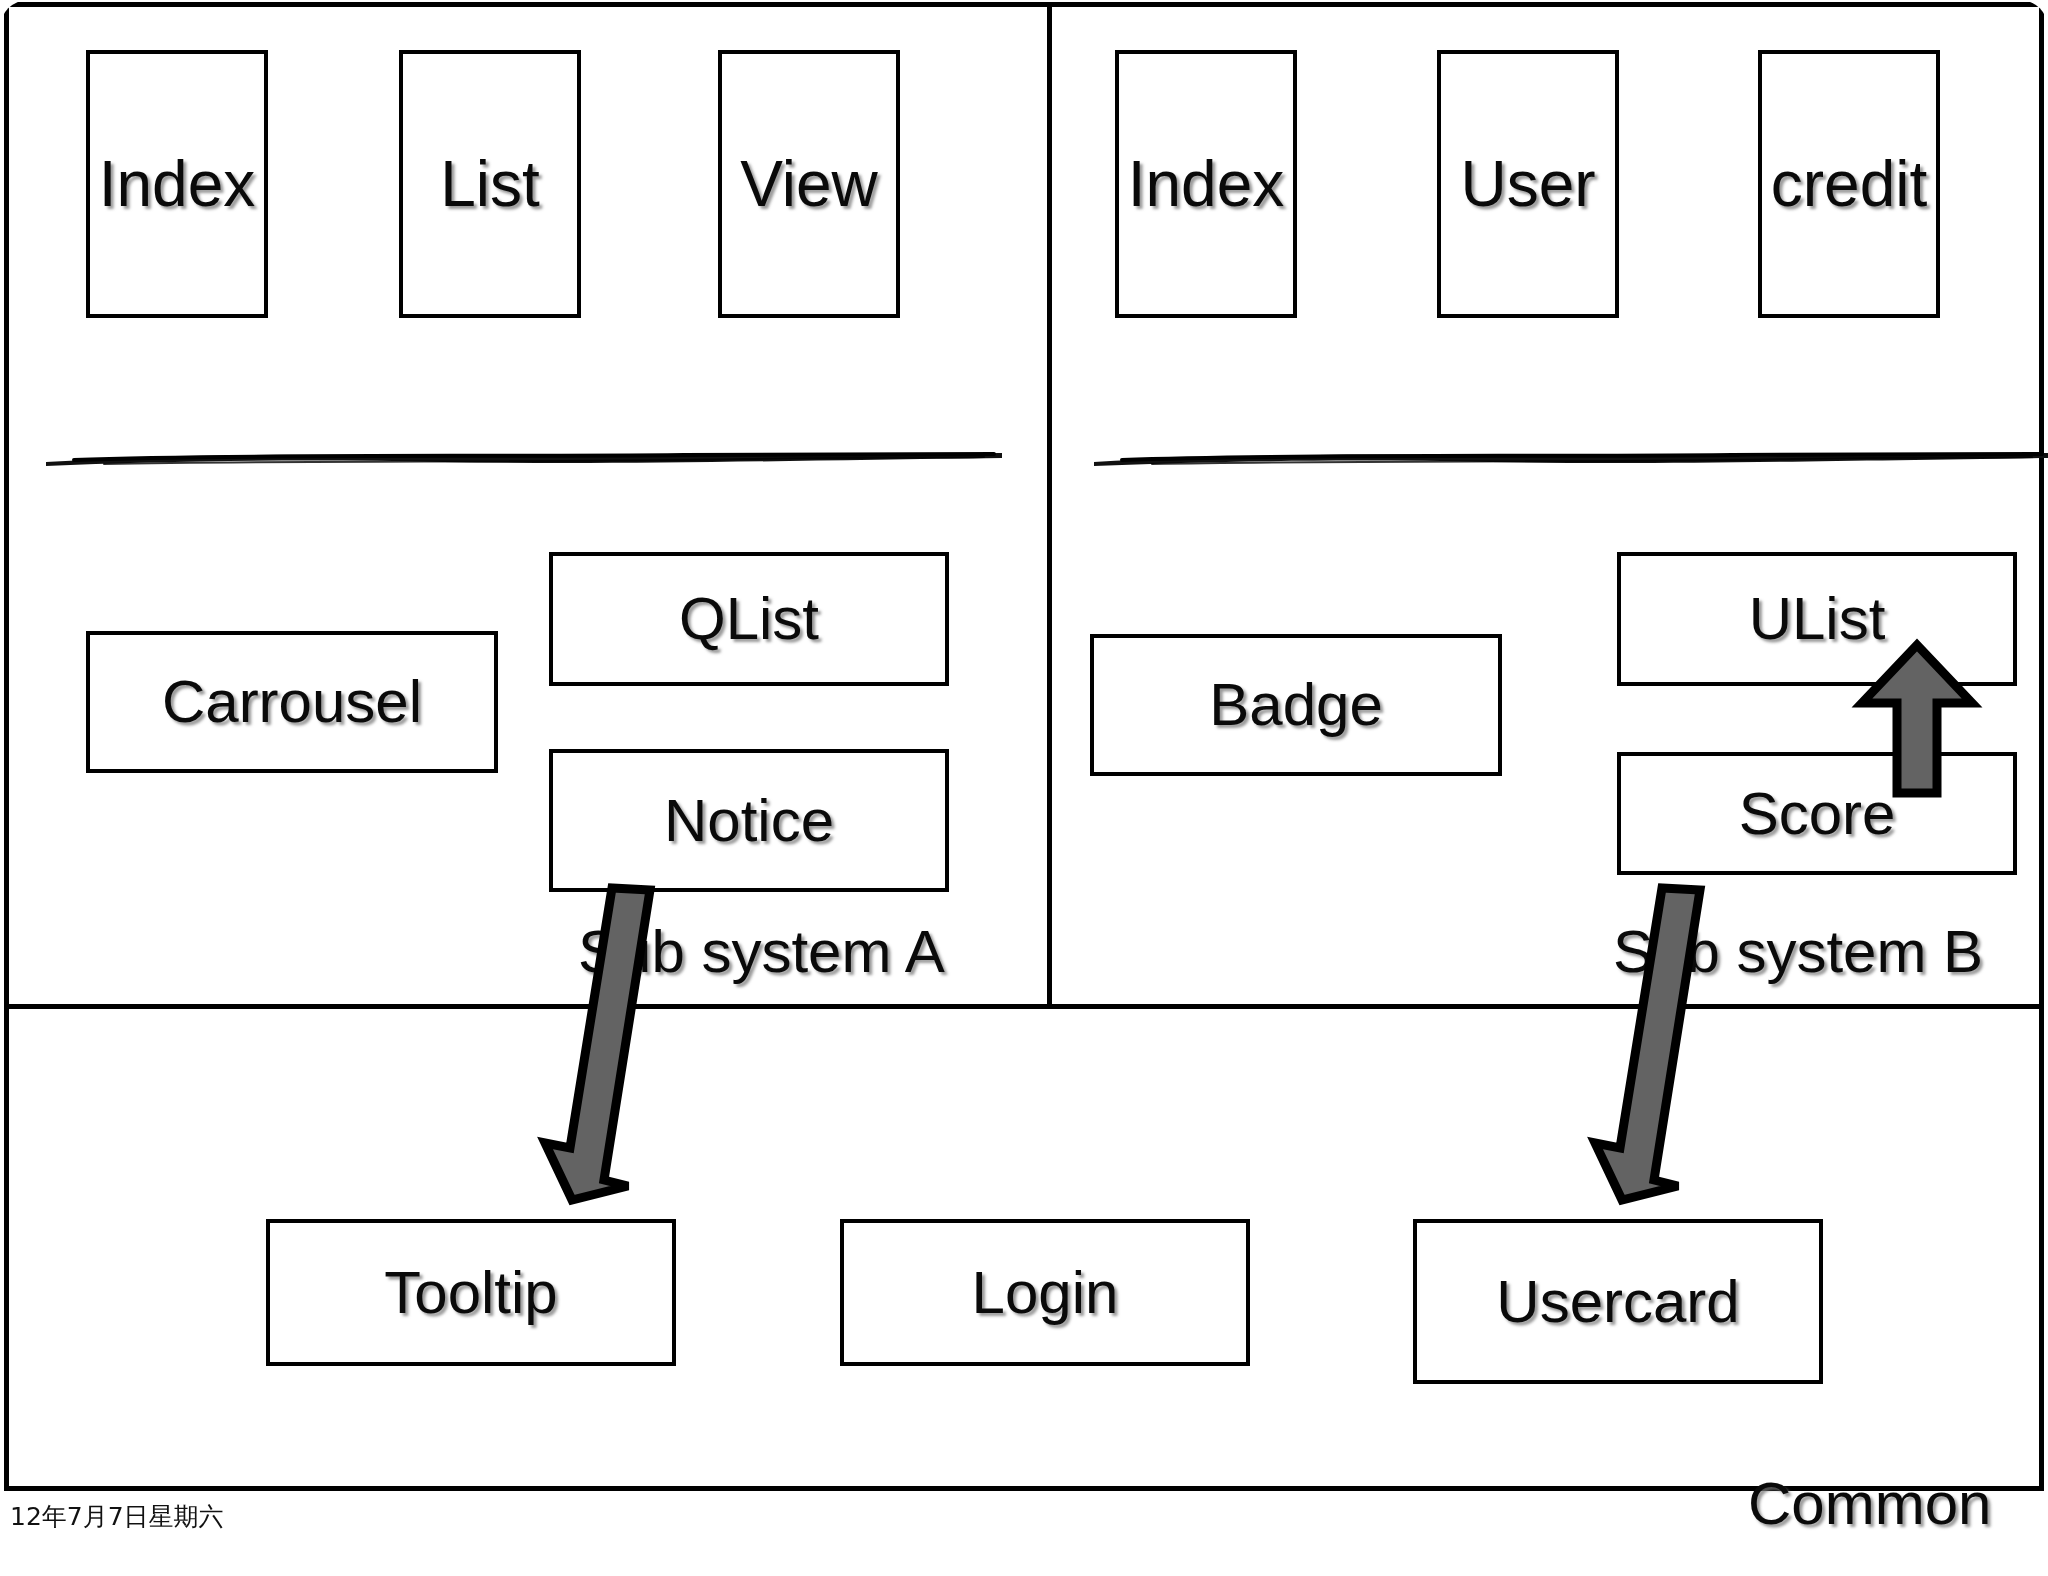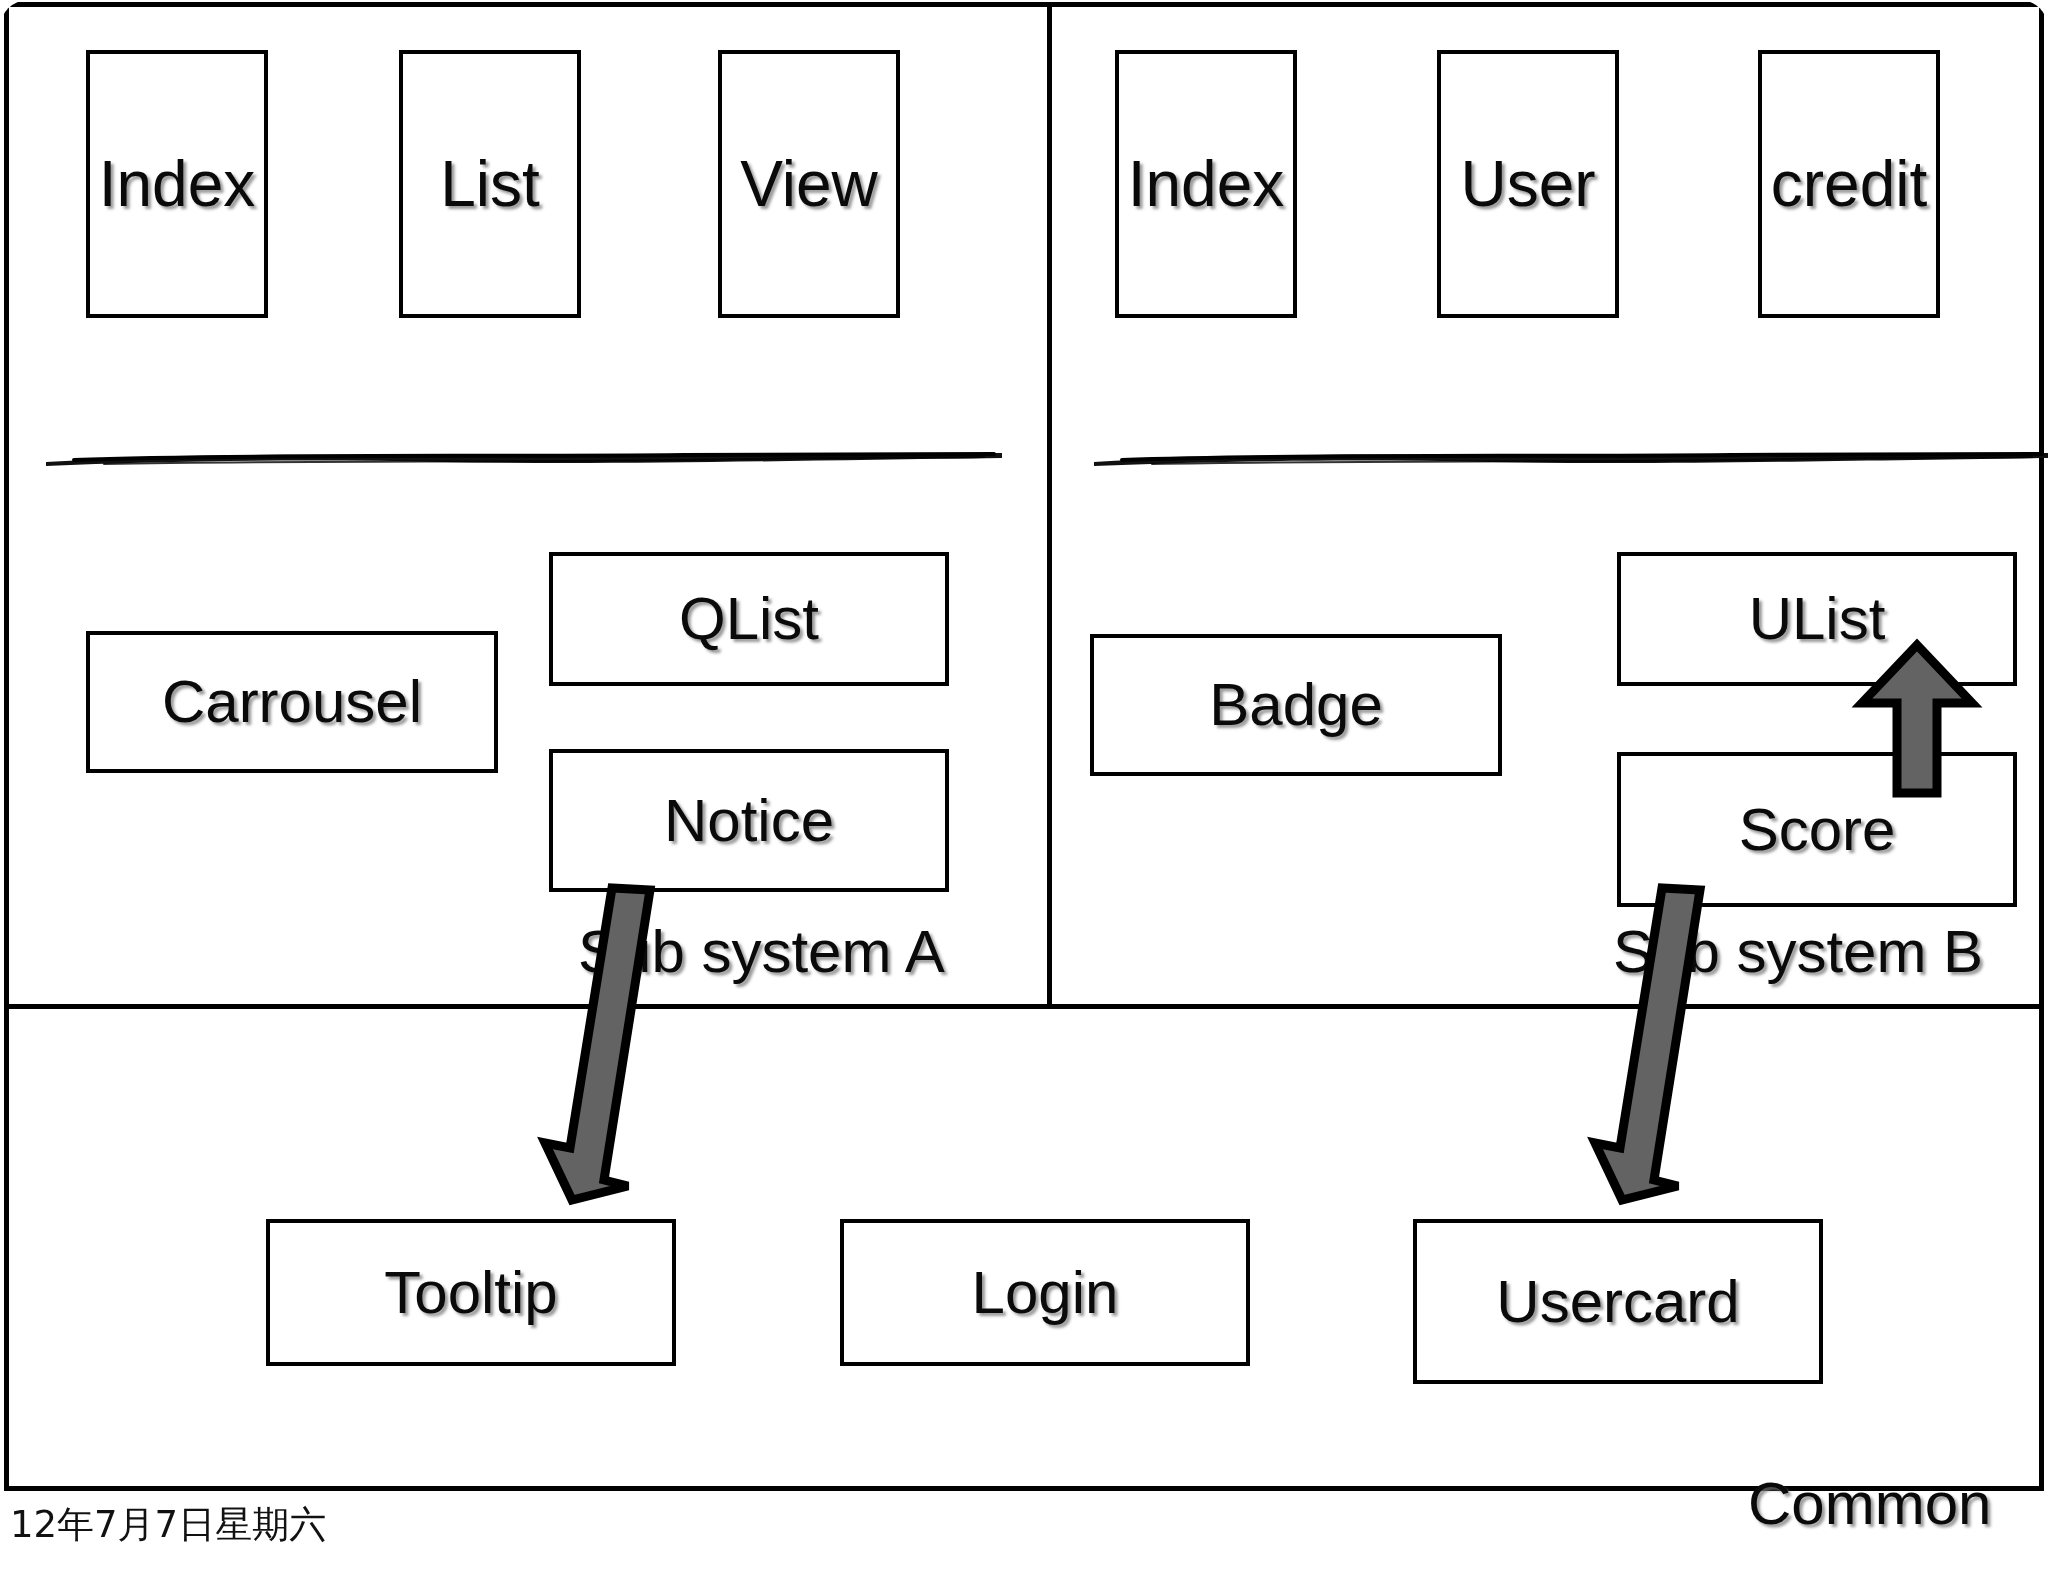--- a/index.html
+++ b/index.html
@@ -103,21 +103,21 @@
     width: 2048px;
     height: 1576px;
     pointer-events: none;
   }
 
   
   .footer-date {
     position: absolute;
     left: 10px;
     top: 1500px;
-    font-size: 37px;
+    font-size: 25px;
     color: #111111;
     font-family: "DejaVu Sans", sans-serif;
     white-space: nowrap;
   }
 </style>
 </head>
 <body>
 
 <div id="canvas">
 
@@ -174,21 +174,21 @@
       <path d="M60 17 C 260 13, 500 16, 700 12 C 820 10, 900 11, 940 10" fill="none" stroke="#000000" stroke-width="2" stroke-linecap="round" opacity="0.8"></path>
     </svg>
   </div>
 
   <div class="box comp-box" style="left:1090px; top:634px; width:412px; height:142px;">
     <span class="box-label">Badge</span>
   </div>
   <div class="box comp-box" style="left:1617px; top:552px; width:400px; height:134px;">
     <span class="box-label">UList</span>
   </div>
-  <div class="box comp-box" style="left:1617px; top:752px; width:400px; height:155px;">
+  <div class="box comp-box" style="left:1617px; top:752px; width:400px; height:123px;">
     <span class="box-label">Score</span>
   </div>
 
   <div class="section-caption" style="left:1613px; top:922px;">Sub system B</div>
 
   <div class="box comp-box" style="left:266px; top:1219px; width:410px; height:147px;">
     <span class="box-label">Tooltip</span>
   </div>
   <div class="box comp-box" style="left:840px; top:1219px; width:410px; height:147px;">
     <span class="box-label">Login</span>

